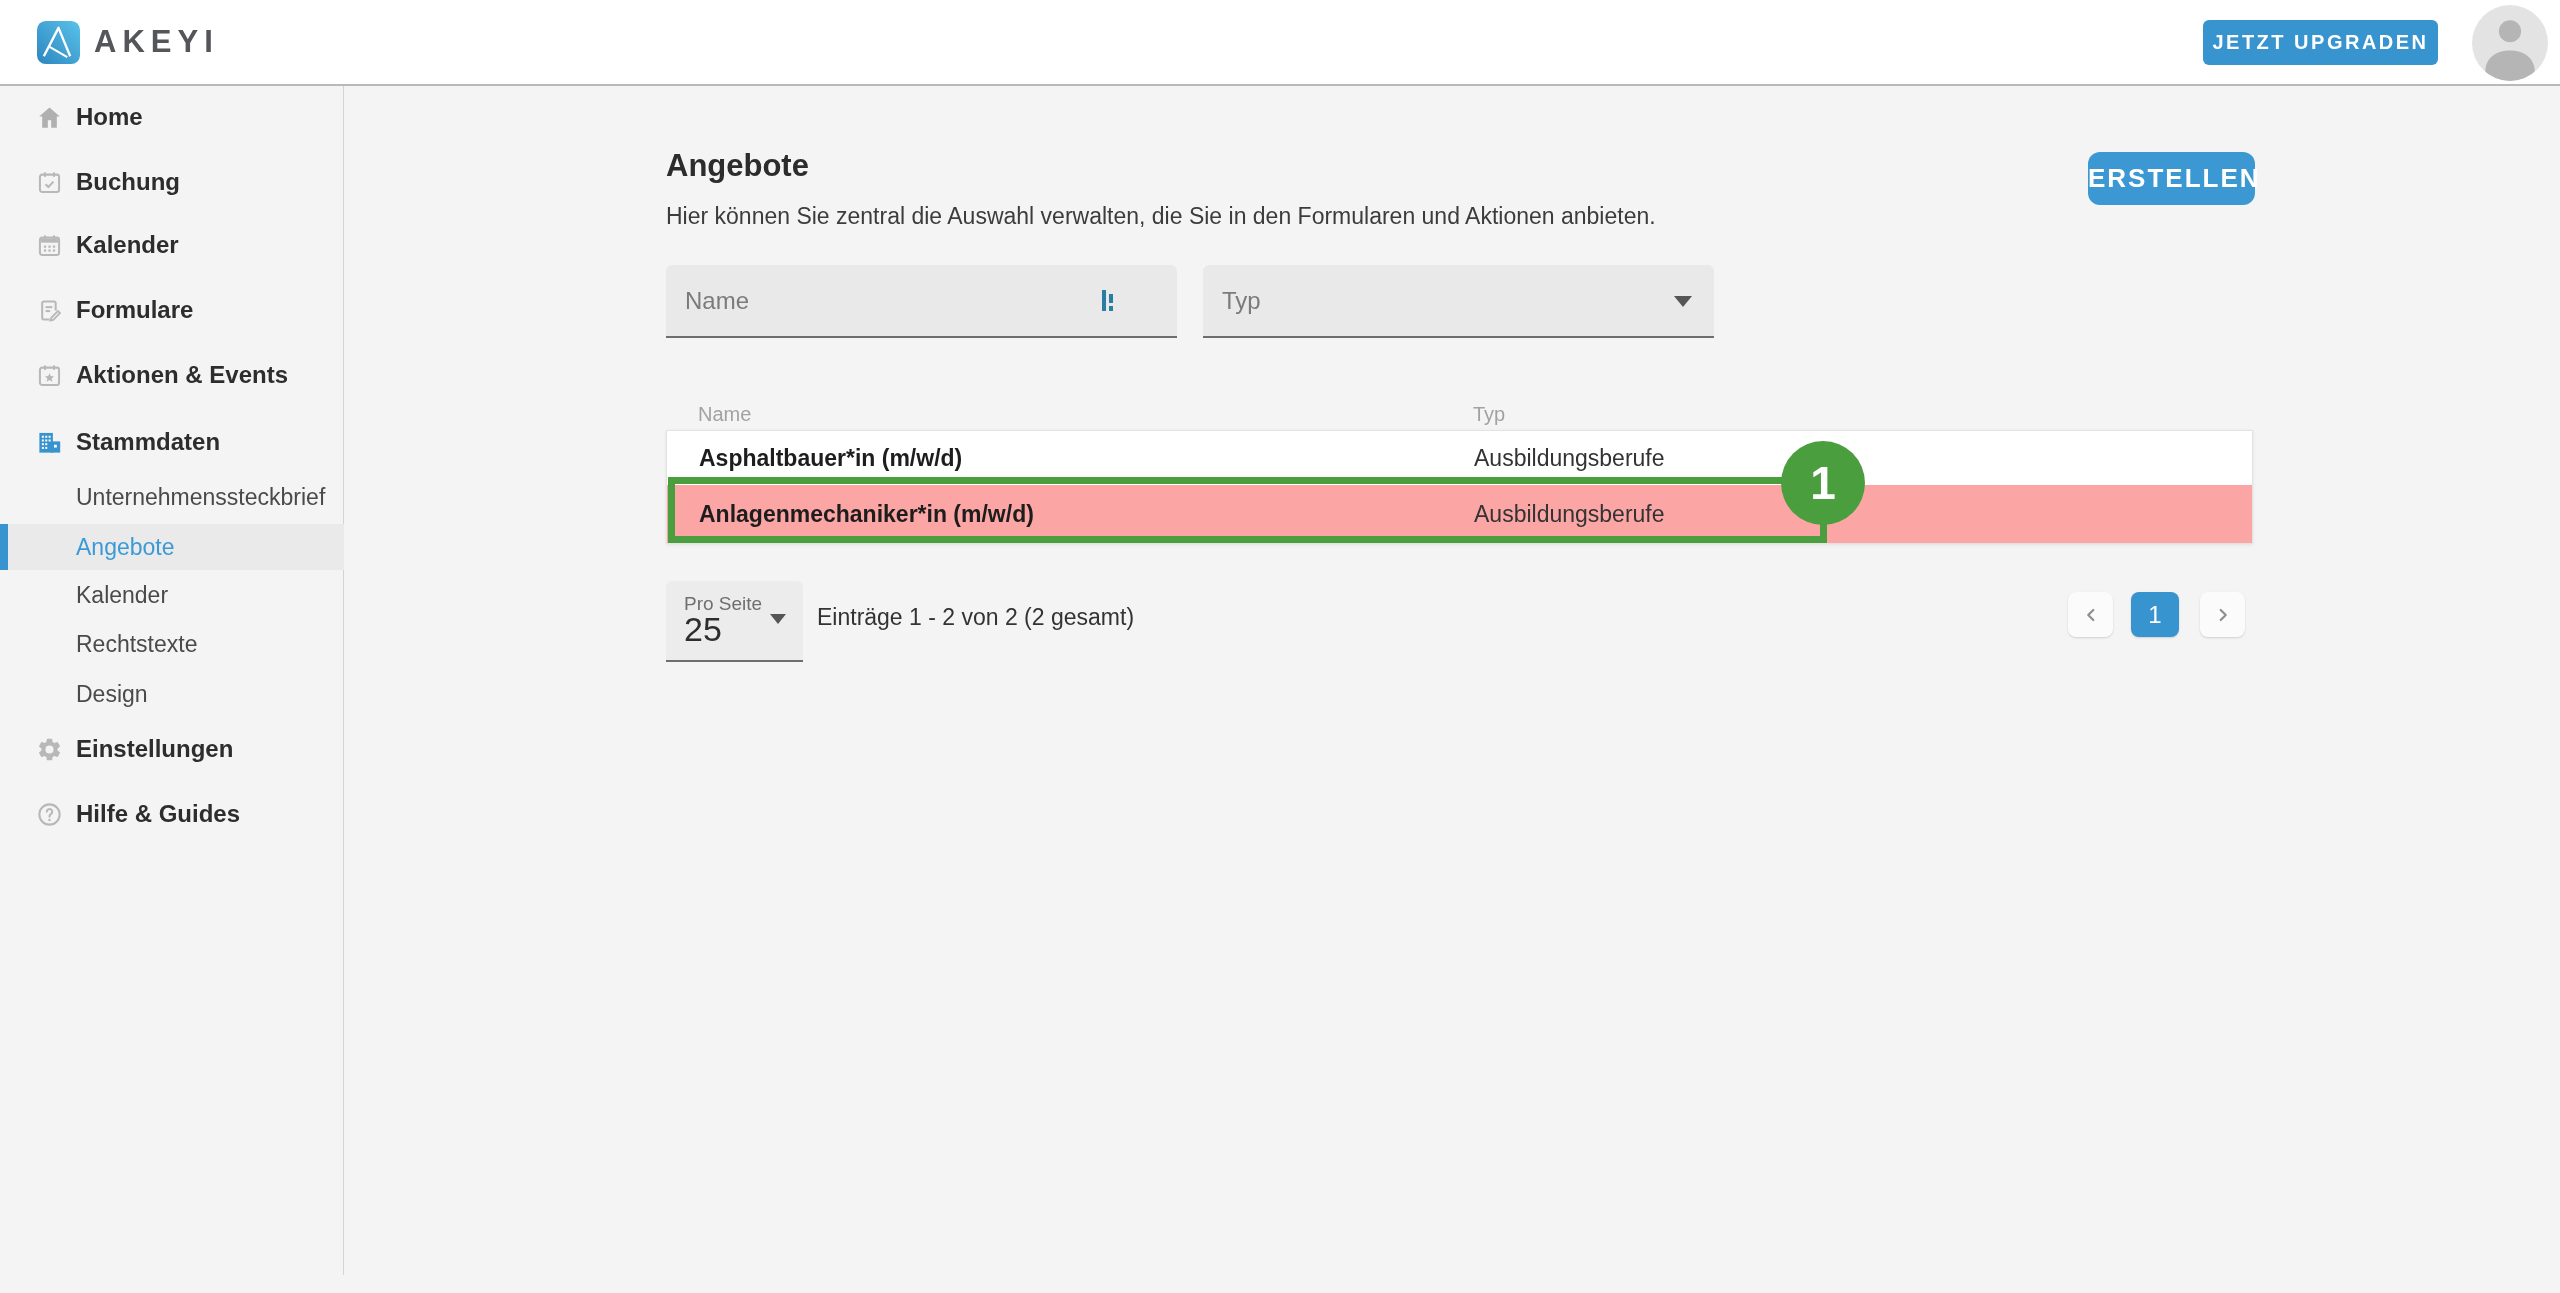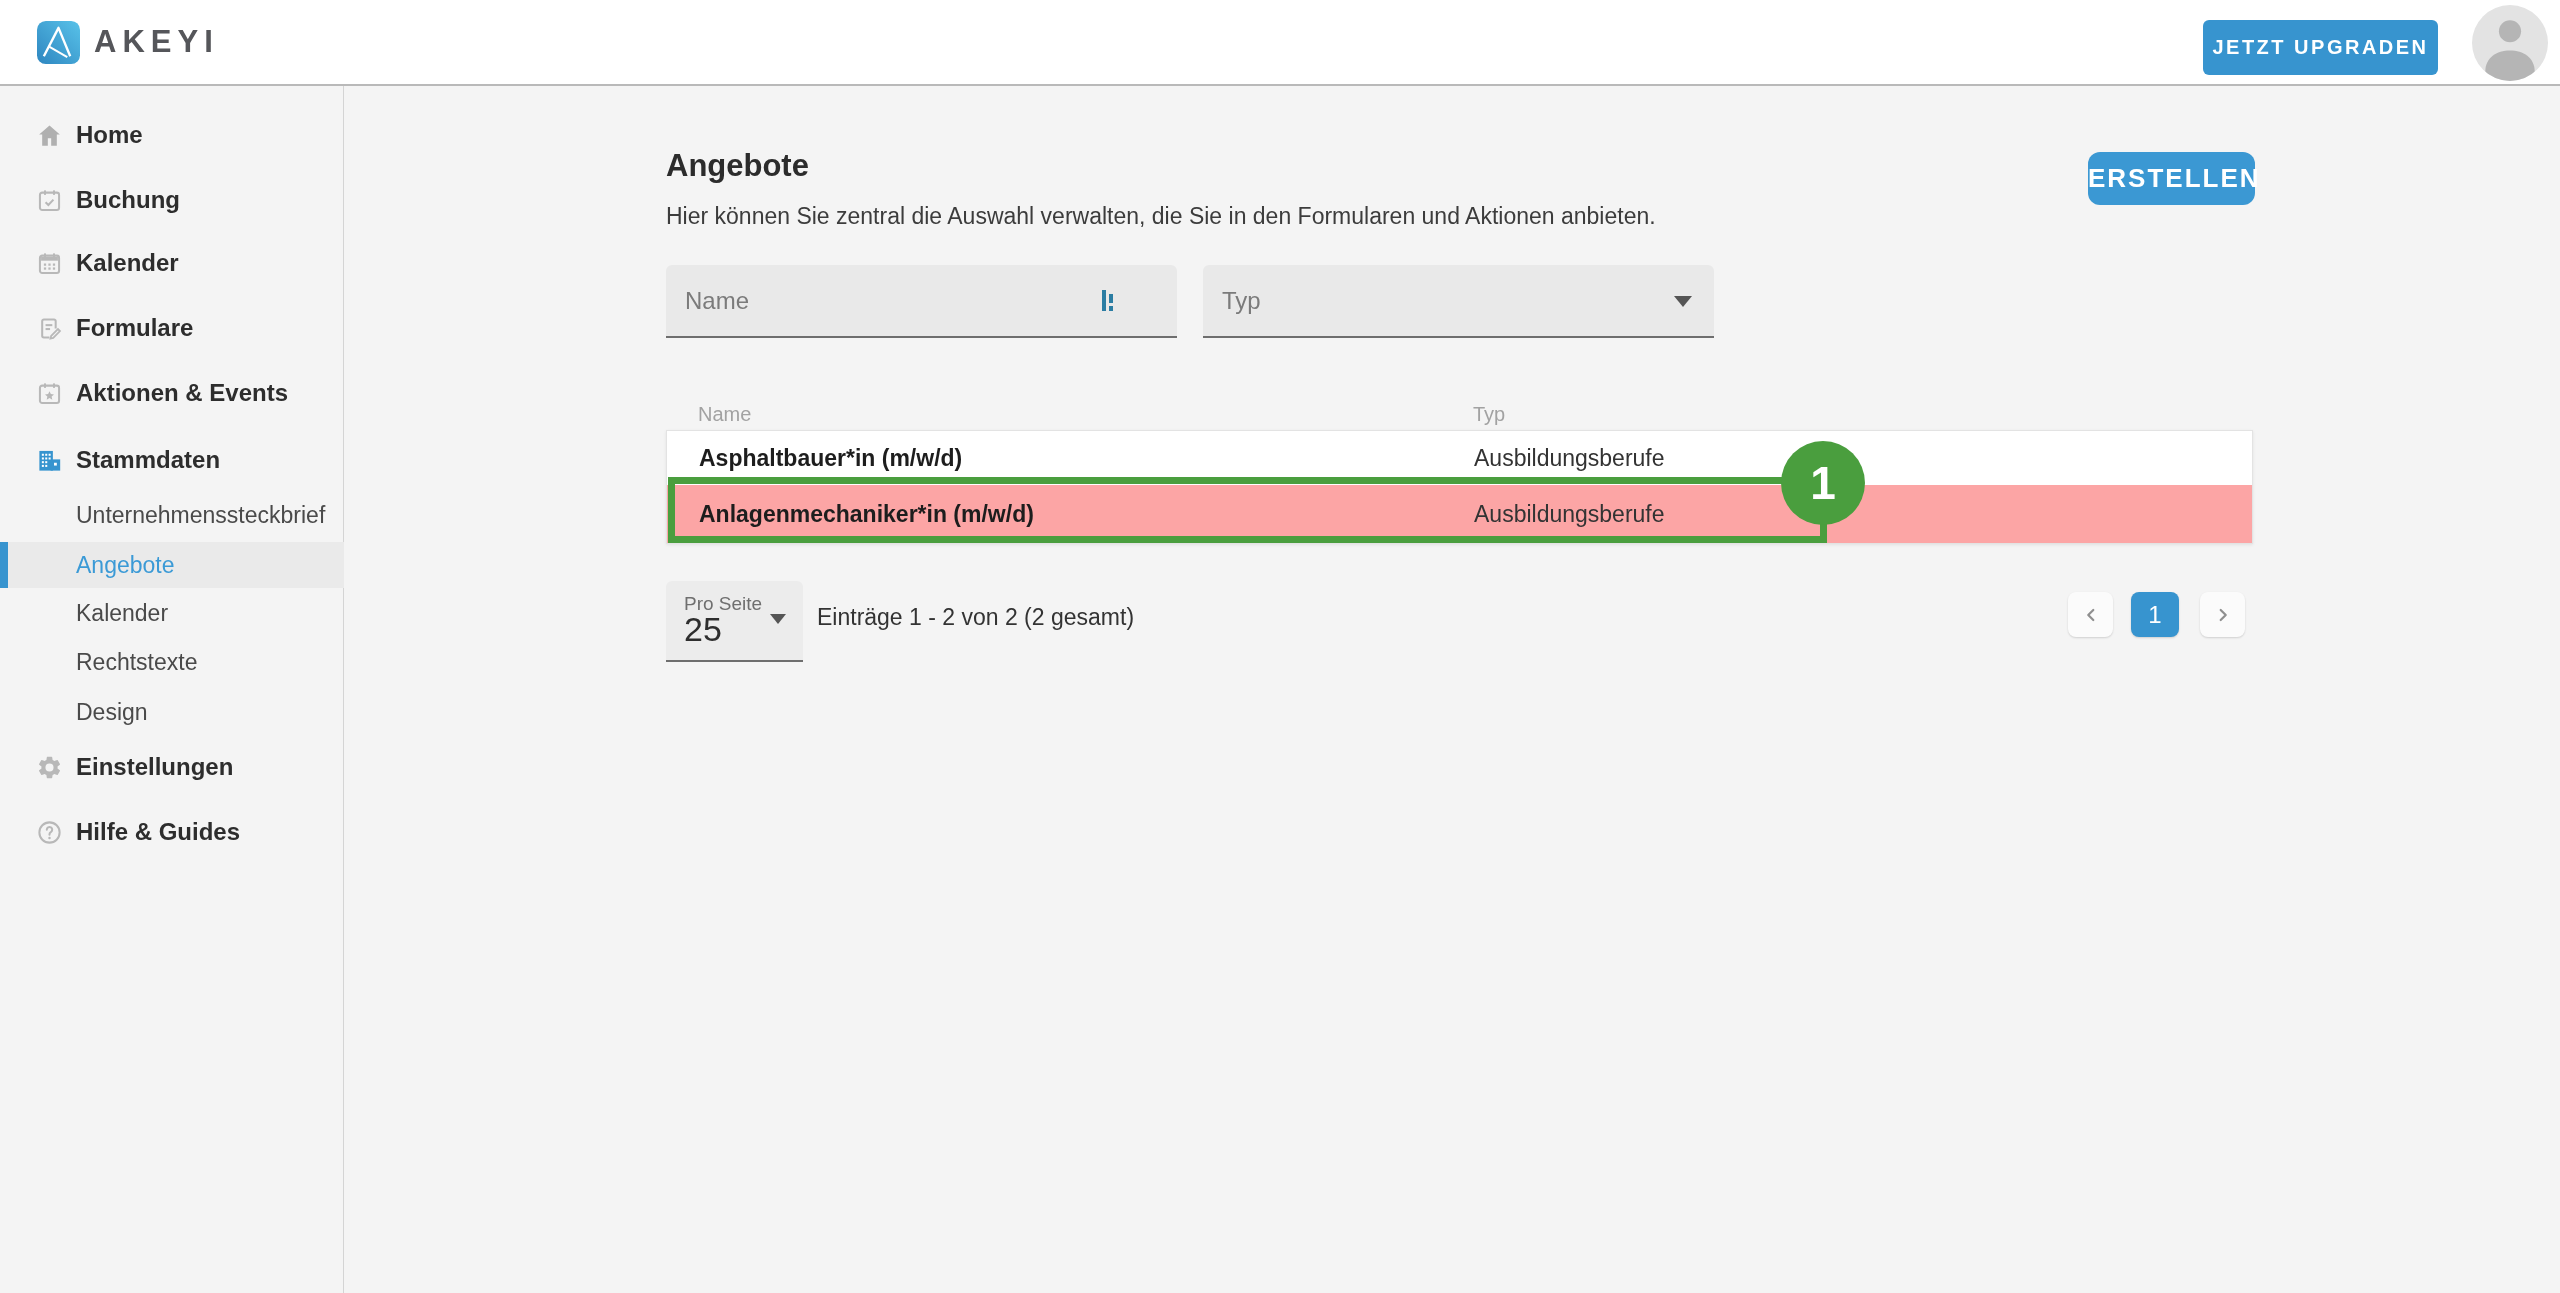--- a/index.html
+++ b/index.html
@@ -5,26 +5,26 @@
   * { margin:0; padding:0; box-sizing:border-box; }
   html,body { background:#f4f4f4; }
   body { font-family:"Liberation Sans","DejaVu Sans",sans-serif; }
   #app { position:relative; width:2560px; height:1293px; background:#f4f4f4; overflow:hidden; }
 
   
   .topbar { position:absolute; left:0; top:0; width:2560px; height:86px; background:#ffffff; border-bottom:2px solid #b9b9b9; z-index:20; }
   .brand { position:absolute; left:37px; top:0; height:84px; display:flex; align-items:center; cursor:pointer; }
   .brand-logo { width:43px; height:43px; display:block; }
   .brand-text { margin-left:14px; font-size:31px; font-weight:bold; letter-spacing:6px; color:#55565a; }
-  .upgrade-btn { position:absolute; left:2203px; top:20px; width:235px; height:55px; background:#3794cf; border:none; border-radius:6px; color:#fff; font-family:inherit; font-size:20px; font-weight:bold; letter-spacing:2.5px; cursor:pointer; }
+  .upgrade-btn { position:absolute; left:2203px; top:20px; width:235px; height:45px; background:#3794cf; border:none; border-radius:6px; color:#fff; font-family:inherit; font-size:20px; font-weight:bold; letter-spacing:2.5px; cursor:pointer; }
   .avatar { position:absolute; left:2472px; top:5px; width:76px; height:76px; border-radius:50%; background:#e3e3e3; overflow:hidden; cursor:pointer; }
   .avatar svg { width:100%; height:100%; display:block; }
 
   
-  .sidebar { position:absolute; left:0; top:86px; width:344px; height:1207px; background:#f4f4f4; border-right:1px solid #d4d4d4; z-index:10; }
+  .sidebar { position:absolute; left:0; top:68px; width:344px; height:1207px; background:#f4f4f4; border-right:1px solid #d4d4d4; z-index:10; }
   .nav-item { position:absolute; left:0; width:344px; height:46px; display:flex; align-items:center; cursor:pointer; }
   .nav-icon { position:absolute; left:36px; width:27px; height:27px; display:flex; align-items:center; justify-content:center; }
   .nav-icon svg { width:27px; height:27px; display:block; }
   .nav-label { position:absolute; left:76px; font-size:24px; font-weight:bold; color:#2d2d2d; white-space:nowrap; }
   .nav-sub .nav-label { font-weight:normal; font-size:23px; color:#4a4a4a; }
   .nav-item.active { background:#eaeaea; }
   .nav-item.active::before { content:""; position:absolute; left:0; top:0; bottom:0; width:8px; background:#3794cf; }
   .nav-item.active .nav-label { color:#3b9ad6; }
 
   

